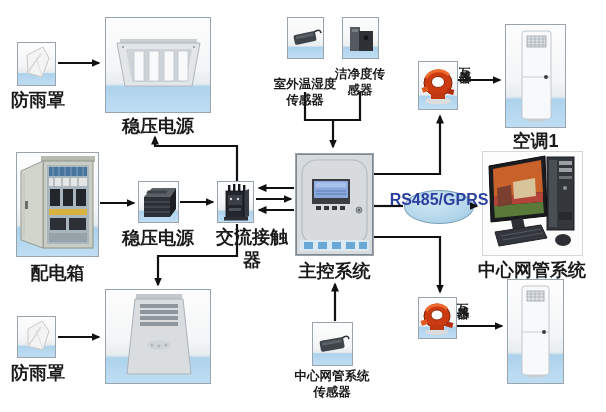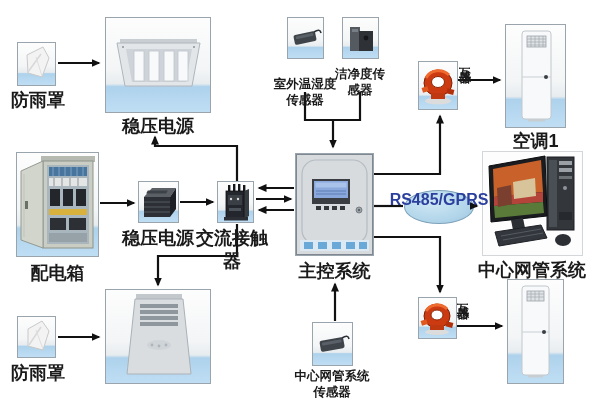--- a/index.html
+++ b/index.html
@@ -287,21 +287,21 @@
   <div class="cap" style="left:8px;top:89px;width:60px;">防雨罩</div>
   <div class="cap" style="left:105px;top:115px;width:106px;">稳压电源</div>
   <div class="cap small" style="left:266px;top:77px;width:78px;">室外温湿度
 传感器</div>
   <div class="cap small" style="left:327px;top:67px;width:66px;">洁净度传
 感器</div>
   <div class="vcap" style="left:459px;top:58px;height:52px;">互感器</div>
   <div class="cap" style="left:505px;top:130px;width:61px;">空调1</div>
   <div class="cap" style="left:16px;top:262px;width:83px;">配电箱</div>
   <div class="cap" style="left:118px;top:227px;width:80px;">稳压电源</div>
-  <div class="cap" style="left:194px;top:227px;width:76px;">交流接触器</div>
+  <div class="cap" style="left:214px;top:227px;width:76px;font-family:Liberation Mono, monospace;">交流接触器</div>
   <div class="cap" style="left:295px;top:260px;width:79px;">主控系统</div>
   <div class="cap" style="left:474px;top:259px;width:116px;">中心网管系统</div>
   <div class="cap" style="left:8px;top:362px;width:60px;">防雨罩</div>
   <div class="cap small" style="left:282px;top:369px;width:100px;">中心网管系统
 传感器</div>
   <div class="vcap" style="left:457px;top:294px;height:48px;">互感器</div>
 
 </div>
 
 </body></html>

